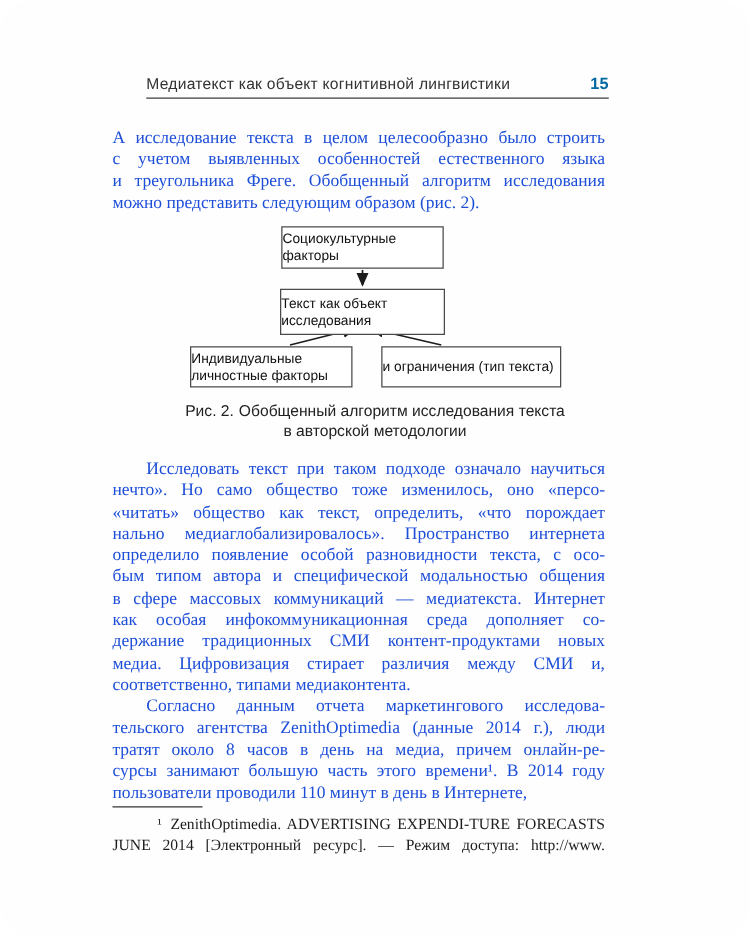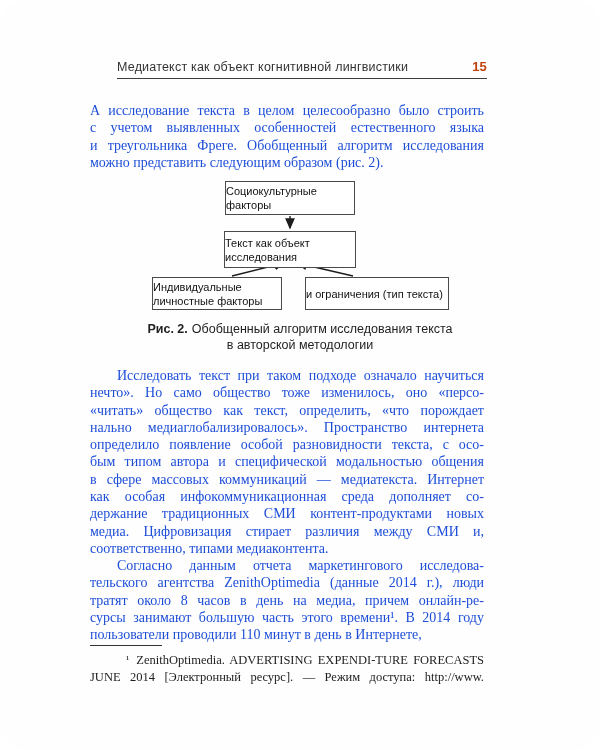--- a/index.html
+++ b/index.html
@@ -15,21 +15,21 @@
   }
 
   
   .running-head {
     position: absolute; left: 117px; top: 59px; width: 370px;
     display: flex; justify-content: space-between; align-items: flex-end;
     border-bottom: 1.5px solid #3c3c3c; padding-bottom: 4px;
     font-family: "Liberation Sans", sans-serif;
     font-size: 12.5px; color: #333; letter-spacing: 0.2px;
   }
-  .running-head .page-num { font-weight: bold; font-size: 13px; color: #c2410c; }
+  .running-head .page-num { font-weight: bold; font-size: 13px; color: #0369a1; }
 
   
   .para { position: absolute; left: 90px; width: 394px;
           font-size: 14px; line-height: 17.3px; color: #1d4ed8; }
   .jl { text-align: justify; text-align-last: justify; }
   .ll { text-align: left; text-align-last: left; }
   .ind { text-indent: 27px; }
 
   
   .figure { position: absolute; left: 0; top: 181px; width: 600px; height: 131px; }
@@ -44,21 +44,21 @@
   .fbox-top    { left: 225px; top: 0;    width: 130px; height: 34px; }
   .fbox-mid    { left: 224px; top: 50px; width: 132px; height: 37px; }
   .fbox-bl     { left: 152px; top: 96px; width: 130px; height: 33px; }
   .fbox-br     { left: 305px; top: 96px; width: 144px; height: 33px; }
 
   .caption {
     position: absolute; left: 90px; top: 321px; width: 420px;
     text-align: center; font-family: "Liberation Sans", sans-serif;
     font-size: 12.5px; line-height: 16px; color: #222;
   }
-  .caption .cap-label { font-weight: bold; margin-right: 4px; }
+  .caption .cap-label { font-weight: normal; margin-right: 4px; }
 
   
   .fnsep { position: absolute; left: 90px; top: 645px; width: 72px;
            border-top: 1.3px solid #333; }
   .footnote { position: absolute; left: 90px; top: 651px; width: 394px;
               font-size: 12.5px; line-height: 16.5px; color: #1d1d1d; }
   .footnote .fn-line1 { text-align: justify; text-align-last: justify; text-indent: 36px; }
   .footnote .fn-line2 { text-align: justify; text-align-last: justify; }
   .fn-marker { margin-right: 7px; font-size: 11px; vertical-align: 1px; }
 </style>

